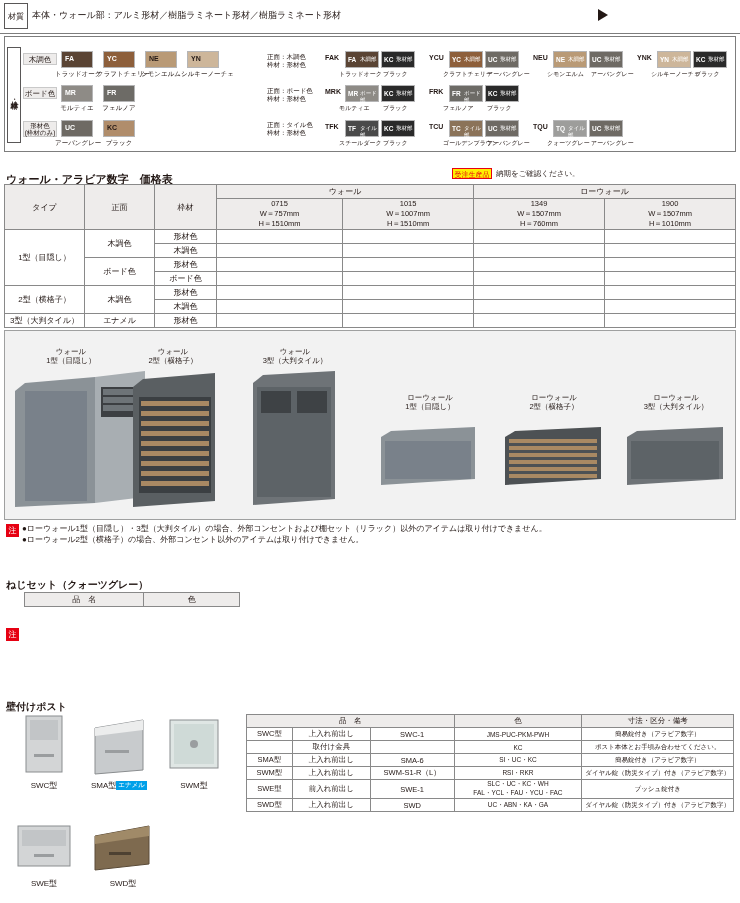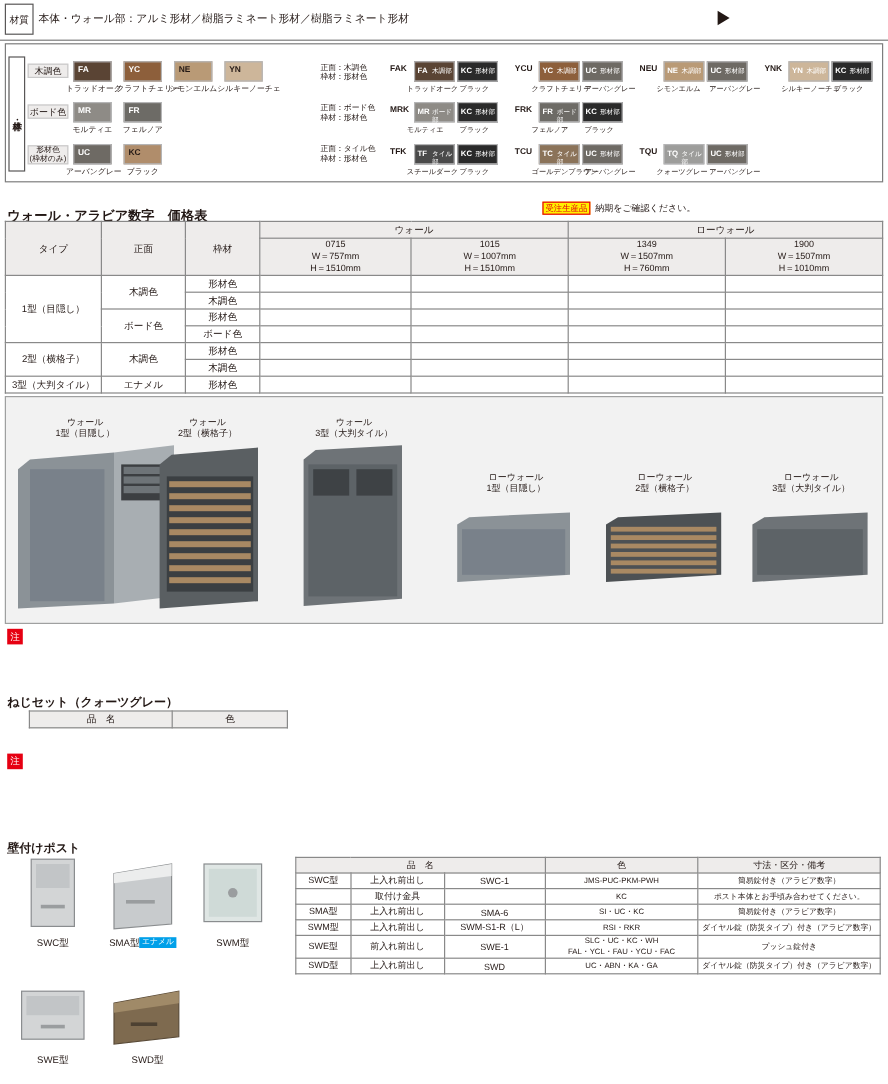--- a/index.html
+++ b/index.html
@@ -471,20 +471,24 @@
       <span>ローウォール</span><br>
       <span>2型（横格子）</span>
     </div>
     <div class="cap" style="left:624px;top:62px;width:94px;">
       <span>ローウォール</span><br>
       <span>3型（大判タイル）</span>
     </div>
   </div>
 
   <div class="note-tag">注</div>
+  <div style="position:absolute;left:22px;top:523px;width:706px;">
+    <div class="note-line">●ローウォール1型（目隠し）・3型（大判タイル）の場合、外部コンセントおよび棚セット（リラック）以外のアイテムは取り付けできません。</div>
+    <div class="note-line">●ローウォール2型（横格子）の場合、外部コンセント以外のアイテムは取り付けできません。</div>
+  </div>
 
   <div class="ss-title">ねじセット（クォーツグレー）</div>
   <table class="ss">
     <tbody>
         <tr>
       <th style="width:120px;">品　名</th>
       <th style="width:96px;">色</th>
     </tr>
   </tbody>
     </table>

